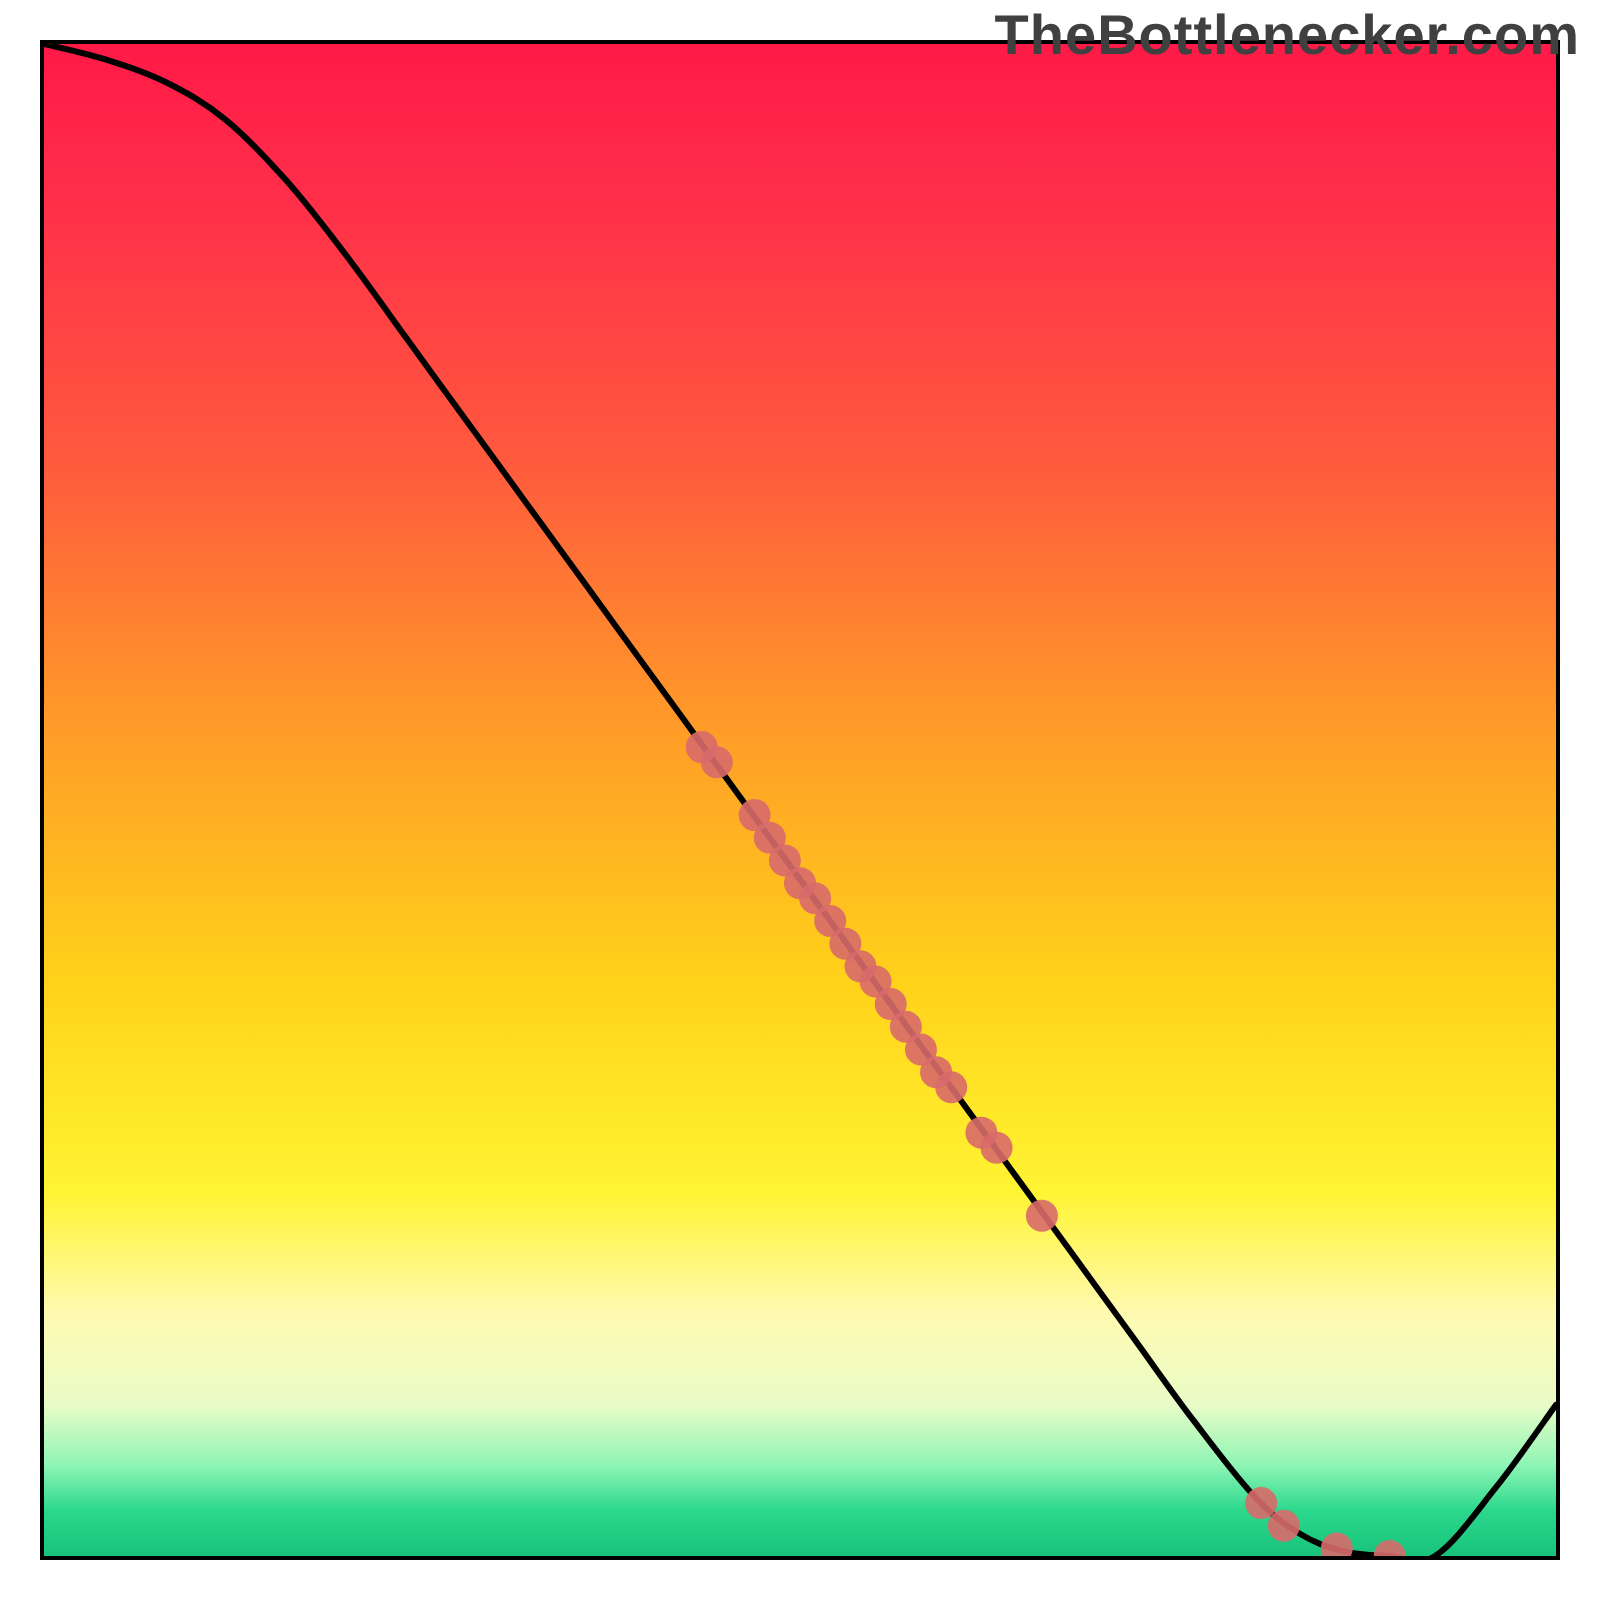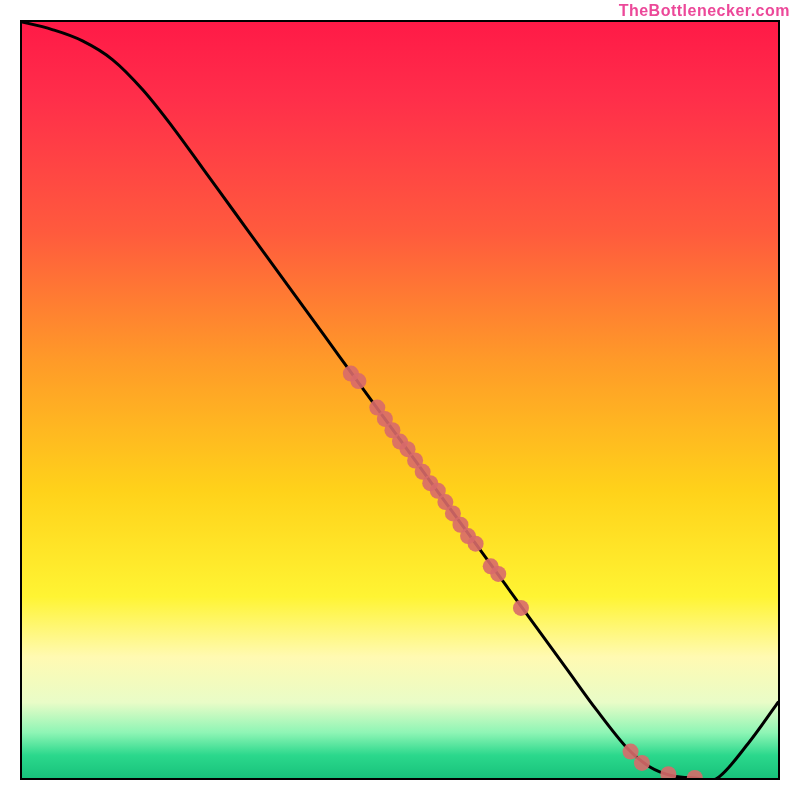--- a/index.html
+++ b/index.html
@@ -13,23 +13,23 @@
   .chart-root {
     position: relative;
     width: 800px;
     height: 800px;
   }
   .watermark {
     position: absolute;
     top: 2px;
     right: 10px;
     font-family: Arial, Helvetica, sans-serif;
-    font-size: 16px;
+    font-size: 28px;
     font-weight: 600;
-    color: #ec4899;
+    color: #404040;
     letter-spacing: 0.5px;
     z-index: 50;
   }
   .plot-area {
     position: absolute;
     left: 20px;
     top: 20px;
     width: 760px;
     height: 760px;
     border: 2px solid #000;

